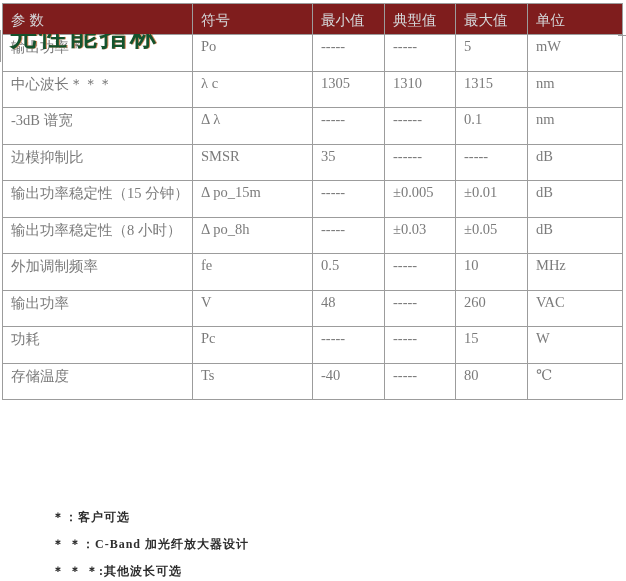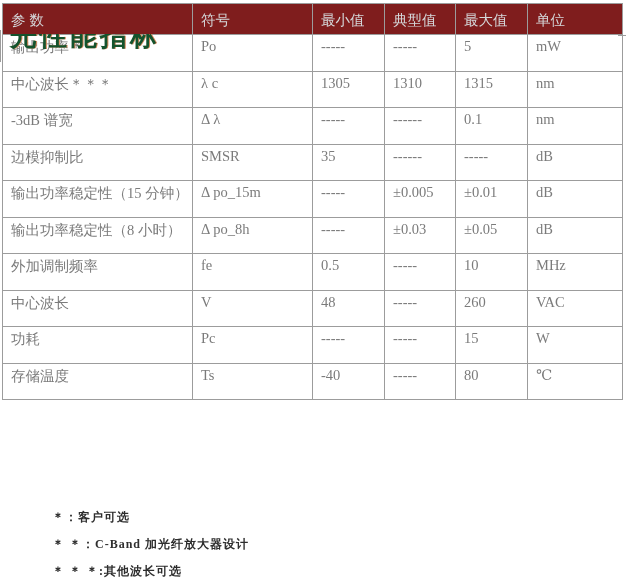--- a/index.html
+++ b/index.html
@@ -155,21 +155,21 @@
         </tr>
         <tr>
           <td>外加调制频率</td>
           <td>fe</td>
           <td>0.5</td>
           <td>-----</td>
           <td>10</td>
           <td>MHz</td>
         </tr>
         <tr>
-          <td>中心波长</td>
+          <td>输出功率</td>
           <td>V</td>
           <td>48</td>
           <td>-----</td>
           <td>260</td>
           <td>VAC</td>
         </tr>
         <tr>
           <td>功耗</td>
           <td>Pc</td>
           <td>-----</td>

